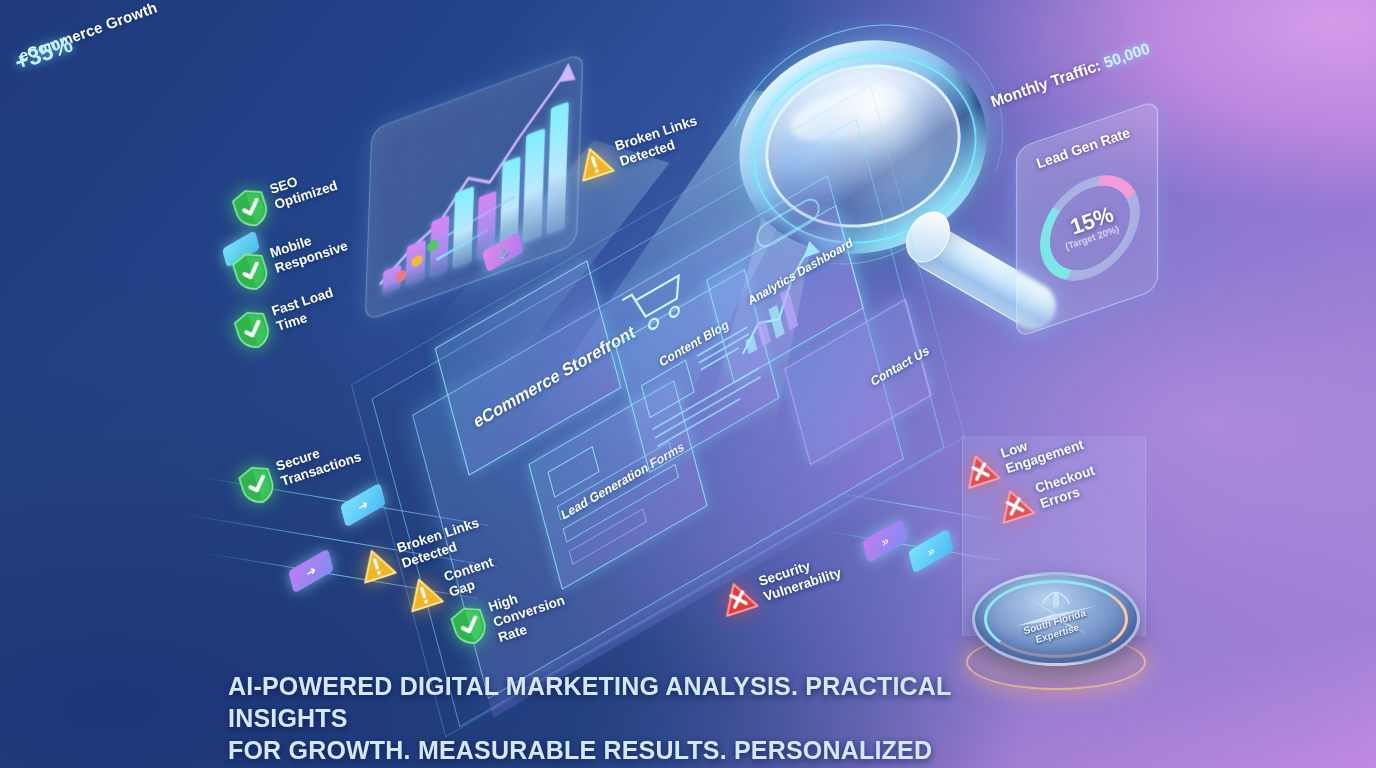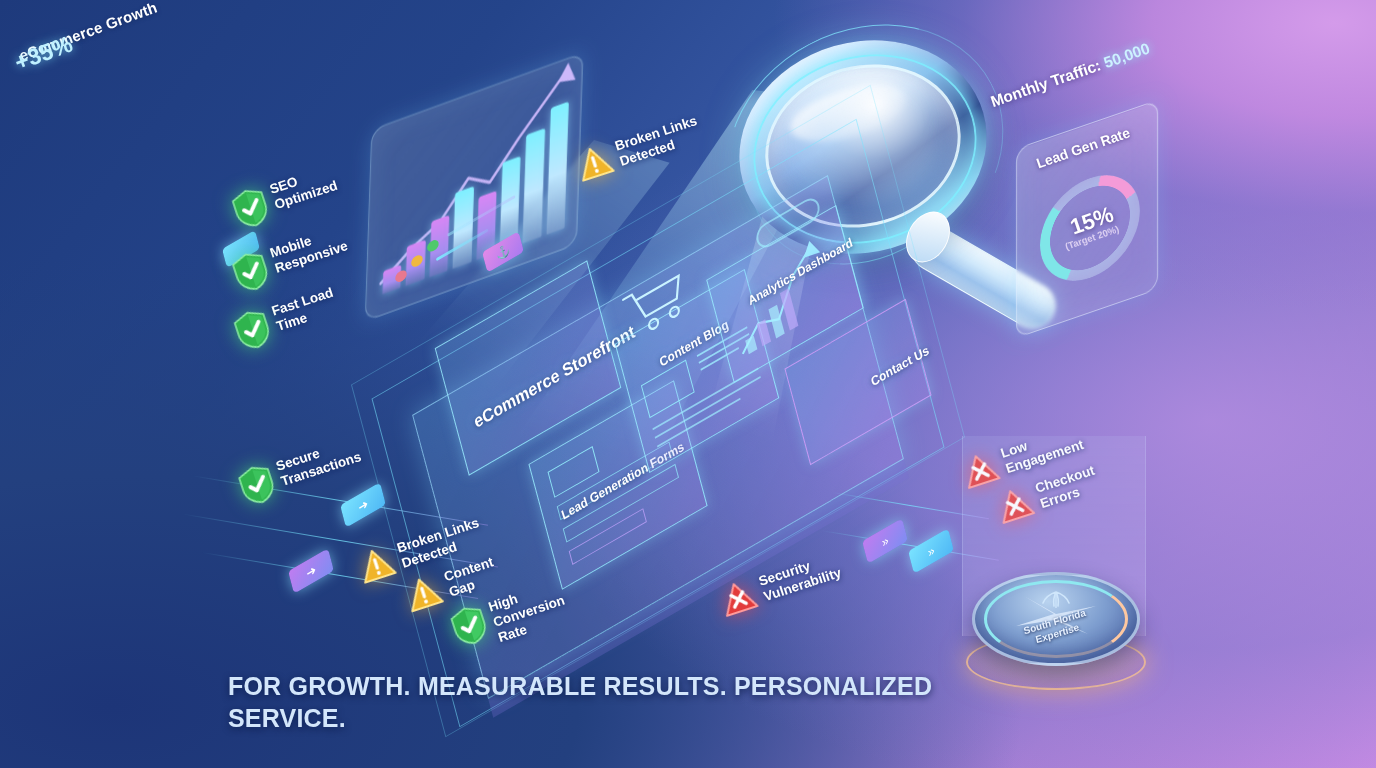--- a/index.html
+++ b/index.html
@@ -546,16 +546,17 @@
       <path d="M46 8 C40 10 35 14 33 19 M46 8 C52 10 57 14 59 19 M46 8 C44 12 43 16 44 22 M46 8 C48 12 49 16 48 22" fill="none" stroke="#cfe6fb" stroke-width="1.6" stroke-linecap="round"></path>
       <path d="M46 9 v15" stroke="#cfe6fb" stroke-width="1.4"></path>
     </svg>
     <div id="seal-text">
       <div>South Florida</div>
       <div>Expertise</div>
     </div>
   </div>
 
   <div id="caption">
+    <div>AI-POWERED DIGITAL MARKETING ANALYSIS. PRACTICAL INSIGHTS</div>
     <div>FOR GROWTH. MEASURABLE RESULTS. PERSONALIZED SERVICE.</div>
   </div>
 
 </div>
 
 </body></html>

